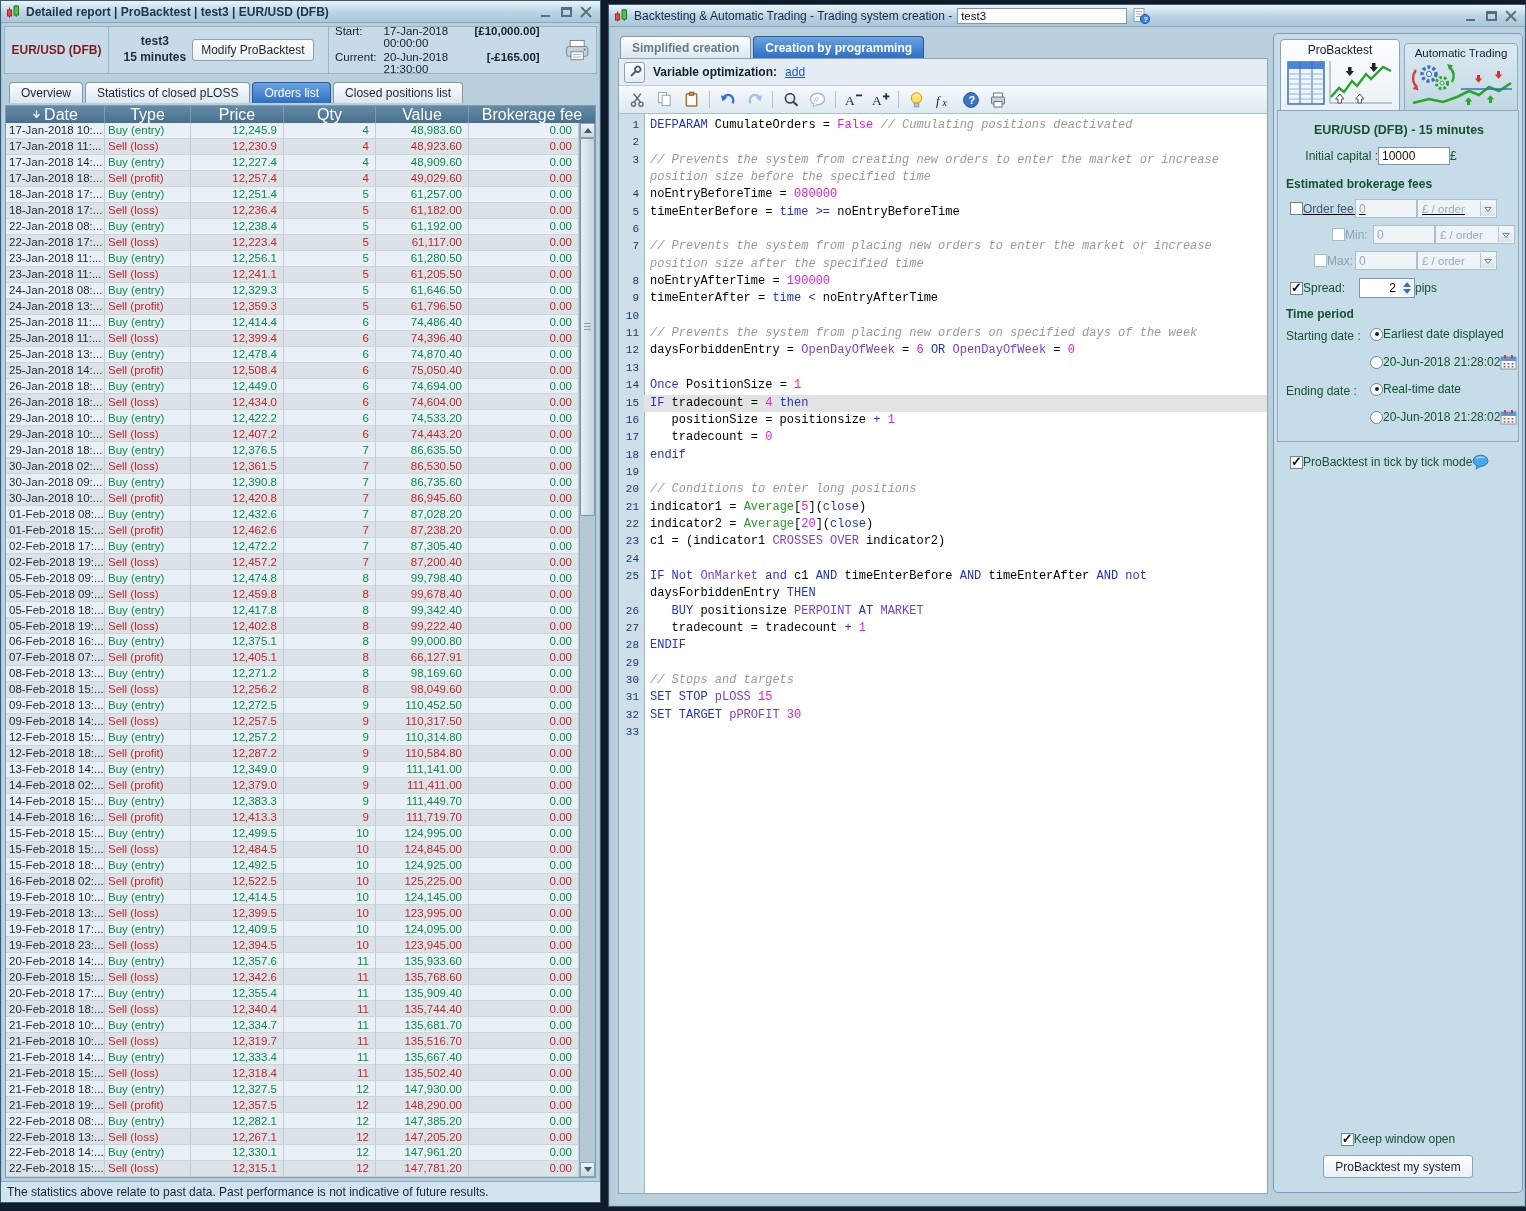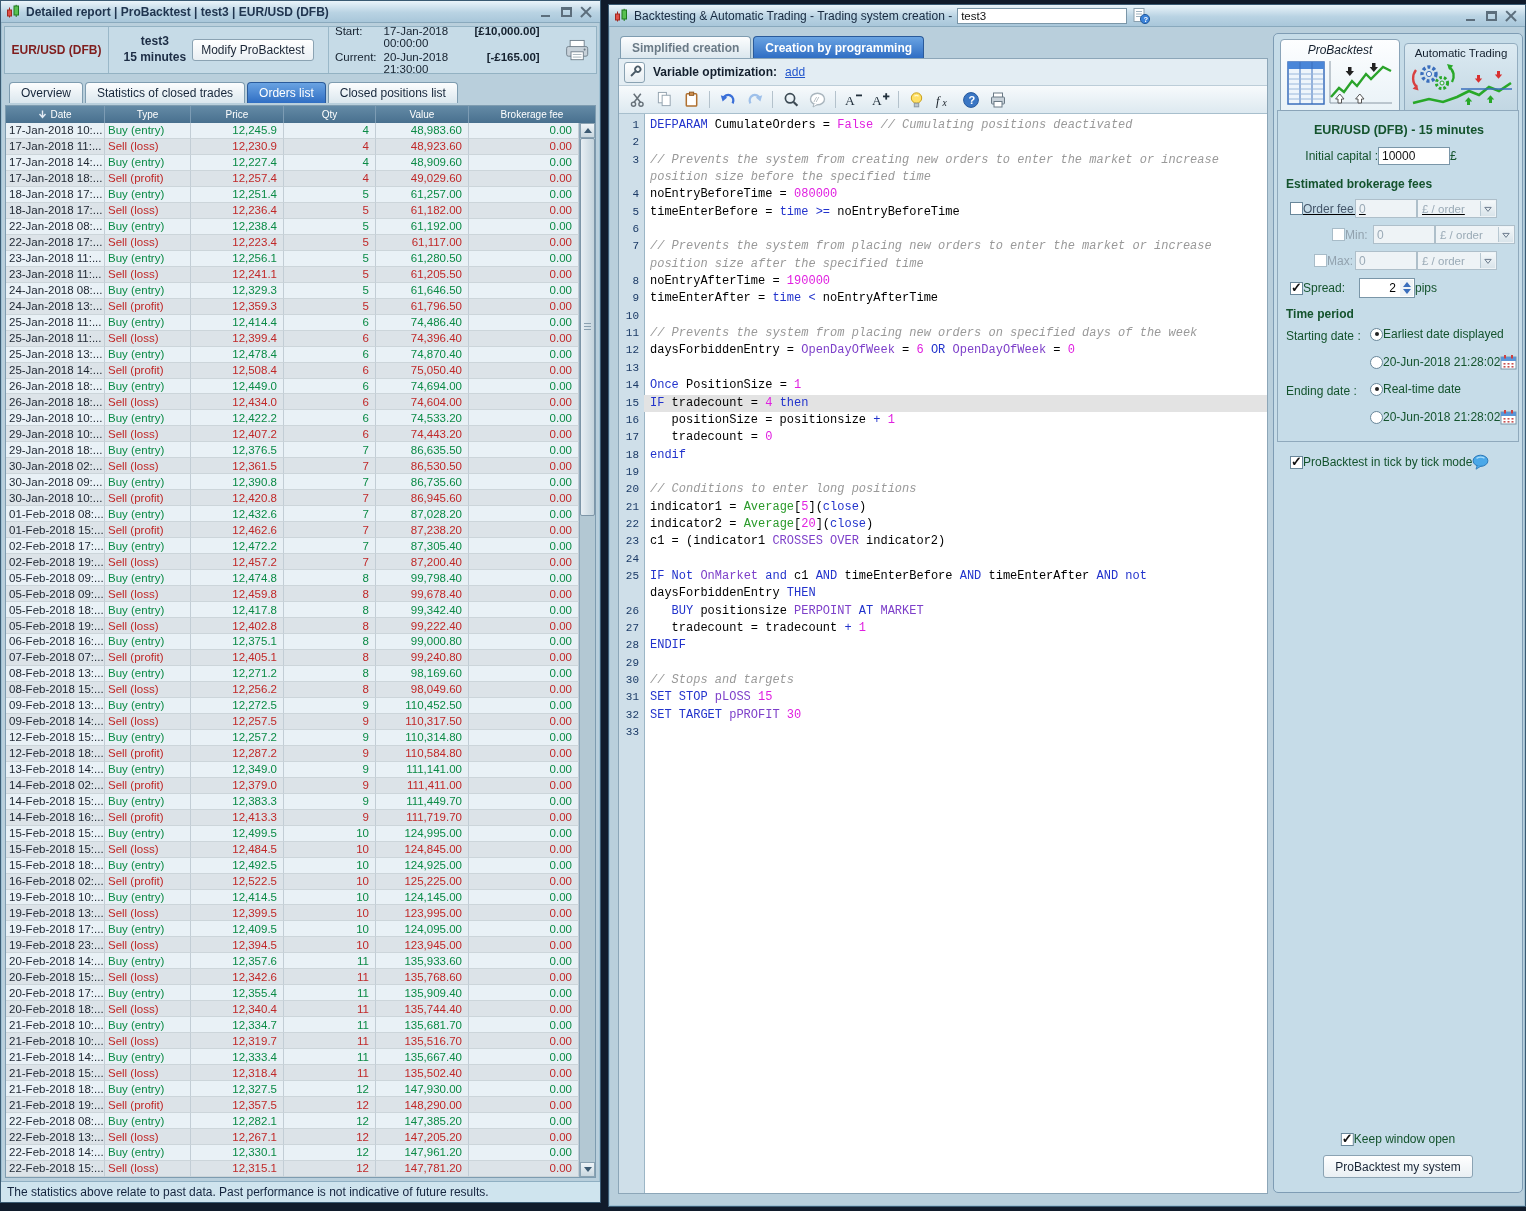--- a/index.html
+++ b/index.html
@@ -24,21 +24,21 @@
   .rh-2 { width:220px; gap:6px; }
   .rh-name { font-size:12px; font-weight:bold; color:#1c2c44; text-align:center; line-height:1.3; }
   .btn { background:linear-gradient(#ffffff,#e9eff3); border:1px solid #8ba3b3; border-radius:3px; font-size:12px; color:#1a2636; padding:3px 8px; cursor:pointer; font-family:"Liberation Sans",sans-serif; }
   .rh-3 { flex:1; border-right:none; gap:24px; padding:0 6px; }
   .rh-grid { display:grid; grid-template-columns:auto auto auto; column-gap:7px; row-gap:2px; font-size:11.5px; color:#14202e; }
   .rh-grid .amt { font-weight:bold; text-align:right; }
   .tabs-row { display:flex; gap:2px; margin:8px 0 0 8px; height:21px; }
   .tab { display:flex; align-items:center; padding:0 11px; font-size:12px; color:#16263a; background:linear-gradient(#fcfdfe,#dbe7ee); border:1px solid #7e9cb0; border-bottom:none; border-radius:4px 4px 0 0; cursor:pointer; white-space:nowrap; }
   .tab.active { background:linear-gradient(#6aa3e2,#2f6ec4); color:#fff; border-color:#2a5a9a; }
   .table-wrap { flex:1; margin:2px 4px 0; border:1px solid #7e9cb0; background:#fff; display:flex; flex-direction:column; min-height:0; }
-  .thead { height:17px; background:linear-gradient(#67previous,#49708e); background:linear-gradient(#648aa6,#48708e); display:flex; color:#fff; font-size:10px; flex:0 0 17px;text-align:right; }
+  .thead { height:17px; background:linear-gradient(#67previous,#49708e); background:linear-gradient(#648aa6,#48708e); display:flex; color:#fff; font-size:16px; flex:0 0 17px;text-align:right; }
   .th { display:flex; align-items:center; justify-content:center; gap:3px; border-right:1px solid #7d9cb4; overflow:hidden; white-space:nowrap; }
   .tbody-scroll { flex:1; display:flex; min-height:0; }
   #orders-rows { flex:1; display:flex; flex-direction:column; min-width:0; }
   .trow { flex:1 1 0; display:flex; font-size:11.5px; min-height:0; }
   .trow:nth-child(odd) { background:#e9f1f6; }
   .trow:nth-child(even) { background:#dce3e8; }
   .tcell { border-right:1px solid #c2cdd5; border-bottom:1px solid #ccd5da; display:flex; align-items:center; overflow:hidden; white-space:nowrap; }
   .c-date { width:99px; padding-left:3px; color:#1c2430; }
   .c-type { width:86px; padding-left:3px; }
   .c-price { width:93px; justify-content:flex-end; padding-right:6px; }
@@ -74,21 +74,21 @@
   .tb-sep { width:1px; height:17px; background:#b4c2cc; }
   .editor { flex:1; overflow:hidden; background:linear-gradient(90deg,#cfdfe9 0 25px,#9cb6c6 25px 26px,#ffffff 26px); font-family:"Liberation Mono", monospace; padding-top:3px; }
   .cl { display:flex; height:17.35px; }
   .ln { flex:0 0 25px; width:25px; padding-right:5px; text-align:right; font-size:11px; line-height:17.35px; color:#1b3a66; }
   .lc { flex:1; padding-left:6px; font-size:12px; line-height:17.35px; white-space:pre; color:#000; }
   .cl.hl .lc { background:#e3e3e3; }
   .tok-k { color:#2233cc; } .tok-n { color:#e020e0; } .tok-f { color:#2a9a2a; }
   .tok-s { color:#7d3fc9; } .tok-c { color:#999999; font-style:italic; } .tok-t { color:#000; }
 
   #right-panel { position:absolute; left:664px; top:28px; width:250px; bottom:13px; background:#c6dce8; border:1px solid #7e9cb4; border-radius:5px; }
-  .pb-tab { position:absolute; left:6px; top:5px; width:120px; height:72px; background:linear-gradient(#fdfeff,#e9f2f7); border:1px solid #8aa4b8; border-radius:4px 4px 0 0; display:flex; flex-direction:column; align-items:center; padding-top:3px; cursor:pointer; z-index:2;font-style:italic; }
+  .pb-tab { position:absolute; left:6px; top:5px; width:120px; height:72px; background:linear-gradient(#fdfeff,#e9f2f7); border:1px solid #8aa4b8; border-radius:4px 4px 0 0; display:flex; flex-direction:column; align-items:center; padding-top:3px; cursor:pointer; z-index:2; }
   .at-tab { position:absolute; left:130px; top:9px; width:114px; height:68px; background:linear-gradient(#dceaf2,#c2d7e3); border:1px solid #93adc0; border-radius:4px 4px 0 0; display:flex; flex-direction:column; align-items:center; padding-top:3px; cursor:pointer; }
   .ptab-label { font-size:12px; color:#14202e; margin-bottom:2px; }
   .sub-panel { position:absolute; left:3px; top:76px; width:242px; height:332px; border:1px solid #8fa9bc; }
   .sp-abs { position:absolute; font-size:12px; color:#14532d; white-space:nowrap; }
   .bold { font-weight:bold; }
   .field { border:1px solid #7a96a8; background:#fff; font-size:12px; padding:0 3px; font-family:"Liberation Sans",sans-serif; color:#111; }
   .field.dis { border-color:#aebfca; background:#eef3f6; color:#9aaab6; }
   .cb { width:13px; height:13px; background:#fff; border:1px solid #69879a; position:relative; cursor:pointer; flex:0 0 13px; }
   .cb.dis { border-color:#a8bcc8; }
   .cb.checked::after { content:"✓"; position:absolute; left:0px; top:-3px; font-size:13px; font-weight:bold; color:#111; }
@@ -147,21 +147,21 @@
         <rect x="8" y="15" width="14" height="9" fill="#fff" stroke="#6b7a86"></rect>
         <line x1="10" y1="18" x2="20" y2="18" stroke="#9aa8b2"></line>
         <line x1="10" y1="21" x2="20" y2="21" stroke="#9aa8b2"></line>
         <circle cx="23.5" cy="12.5" r="1.2" fill="#6b7a86"></circle>
       </svg>
     </div>
   </div>
 
   <div class="tabs-row">
     <div class="tab">Overview</div>
-    <div class="tab">Statistics of closed trades</div>
+    <div class="tab">Statistics of closed pLOSS</div>
     <div class="tab active">Orders list</div>
     <div class="tab">Closed positions list</div>
   </div>
 
   <div class="table-wrap">
     <div class="thead">
       <div class="th hw-date">
         <svg width="9" height="10" viewBox="0 0 9 10">
           <path d="M4.5 0.5 L4.5 6.5 M1.5 4 L4.5 7.5 L7.5 4" stroke="#e4ecf4" stroke-width="1.4" fill="none"></path>
         </svg>
@@ -437,21 +437,21 @@
             <div class="tcell c-price">12,375.1</div>
             <div class="tcell c-qty">8</div>
             <div class="tcell c-value">99,000.80</div>
             <div class="tcell c-fee">0.00</div>
           </div>
           <div class="trow sell">
             <div class="tcell c-date">07-Feb-2018 07:...</div>
             <div class="tcell c-type">Sell (profit)</div>
             <div class="tcell c-price">12,405.1</div>
             <div class="tcell c-qty">8</div>
-            <div class="tcell c-value">99,240.80</div>
+            <div class="tcell c-value">66,127.91</div>
             <div class="tcell c-fee">0.00</div>
           </div>
           <div class="trow buy">
             <div class="tcell c-date">08-Feb-2018 13:...</div>
             <div class="tcell c-type">Buy (entry)</div>
             <div class="tcell c-price">12,271.2</div>
             <div class="tcell c-qty">8</div>
             <div class="tcell c-value">98,169.60</div>
             <div class="tcell c-fee">0.00</div>
           </div>

